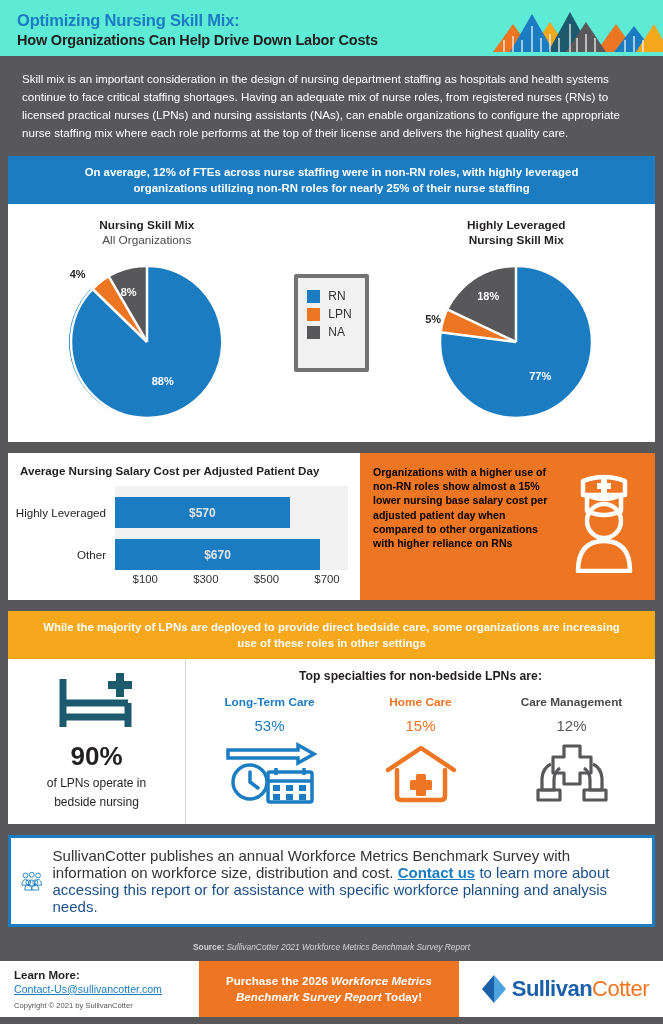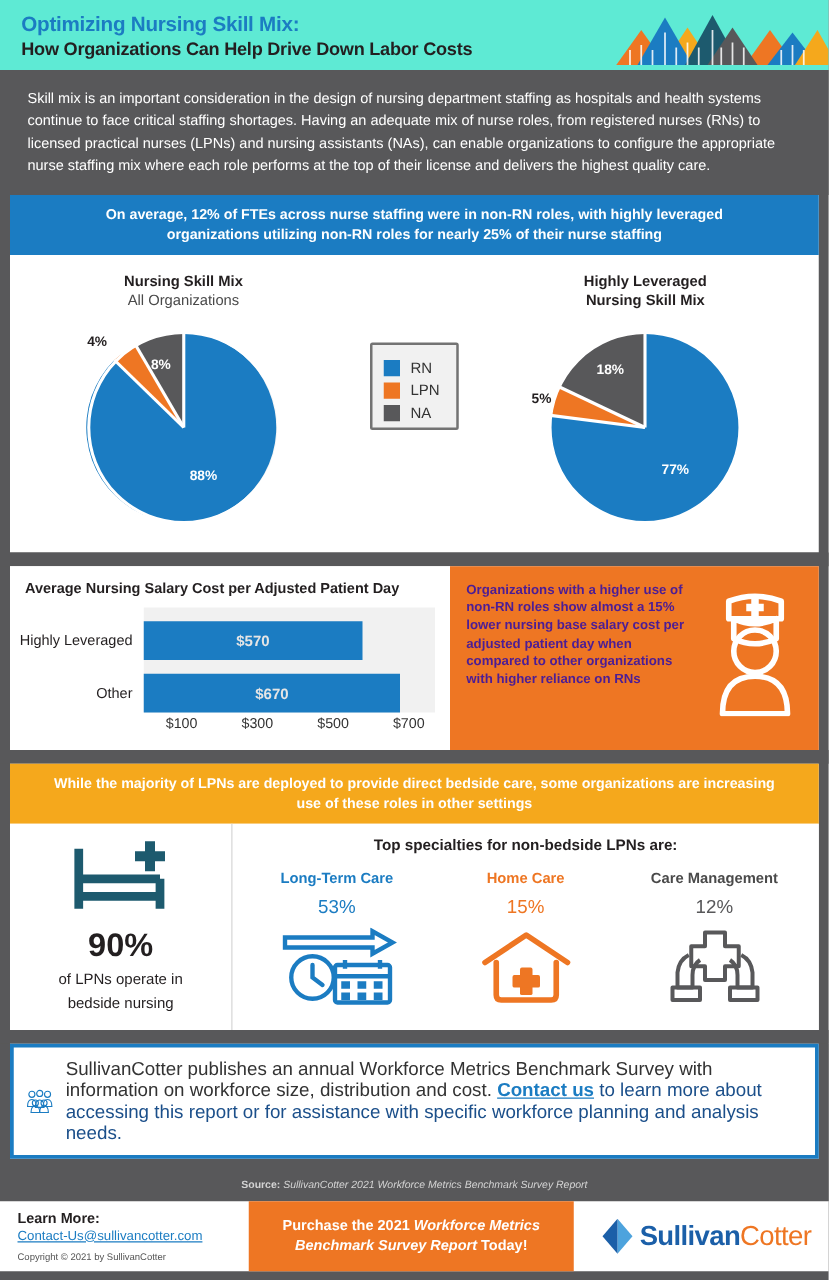--- a/index.html
+++ b/index.html
@@ -40,22 +40,22 @@
   .gap { height:11px; background:#58585a; }
 
   
   .pies { display:flex; align-items:flex-start; padding: 14px 0 20px 0; }
   .pie-col { flex:1; display:flex; flex-direction:column; align-items:center; }
   .pie-title-b { font-size:11.8px; font-weight:bold; color:#231f20; line-height:15px; text-align:center;}
   .pie-title-r { font-size:11.8px; font-weight:normal; color:#4a4a4a; line-height:15px; text-align:center;}
   .pie-wrap { position:relative; margin-top:14px; }
   .pie-label { position:absolute; font-size:11px; font-weight:bold; }
   .legend {
-    background:#f1f1f1; border:2px solid #737373; border-radius:2px;
-    padding:7px 13px 1px 9px; margin-top:56px;
+    background:#f1f1f1; border:4px solid #737373; border-radius:2px;
+    padding:7px 13px 25px 9px; margin-top:56px;
   }
   .legend-row { display:flex; align-items:center; margin:4px 0; }
   .swatch { width:13px; height:13px; margin-right:8px; display:inline-block; }
   .legend-lbl { font-size:12px; color:#333; }
 
   
   .salary { display:flex; }
   .salary-left { width:352px; background:#fff; padding:11px 12px 9px 12px; }
   .salary-title { font-size:11.6px; font-weight:bold; color:#231f20; margin-bottom:9px; }
   .barchart { position:relative; }
@@ -64,21 +64,21 @@
   .barrow + .barrow { margin-top:11px; }
   .cat-lbl {
     position:absolute; right:100%; margin-right:9px; white-space:nowrap;
     font-size:11.6px; color:#231f20;
   }
   .bar { background:#1b7cc2; height:31px; display:flex; align-items:center; justify-content:center; }
   .bar span { color:#e5e5e5; font-weight:bold; font-size:12px; }
   .axis { margin-left:95px; display:flex; position:relative; height:18px; margin-top:3px; }
   .axis span { position:absolute; font-size:11.4px; color:#333; transform:translateX(-50%); }
   .salary-right {
-    flex:1; background:#ee7623; color:#4c1d95; padding:12px 10px 10px 13px;
+    flex:1; background:#ee7623; color:#000000; padding:12px 10px 10px 13px;
     position:relative; display:flex;
   }
   .salary-right p { font-size:10.6px; font-weight:bold; line-height:14.2px; width:178px; }
   .nurse-icon { position:absolute; right:16px; top:16px; }
 
   
   .lpn-body { display:flex; background:#fff; }
   .lpn-left {
     width:178px; display:flex; flex-direction:column; align-items:center;
     justify-content:center; padding:12px 6px 14px 6px; border-right:1px solid #d8d8d8;
@@ -396,21 +396,21 @@
     </div>
   </div>
 
   <div class="footer">
     <div class="learn">
       <div class="lm">Learn More:</div>
       <a href="#" class="em">Contact-Us@sullivancotter.com</a>
       <span class="cp">Copyright © 2021 by SullivanCotter</span>
     </div>
     <div class="cta">
-      <span>Purchase the 2021 </span><i>Workforce Metrics</i><br>
+      <span>Purchase the 2026 </span><i>Workforce Metrics</i><br>
       <i>Benchmark Survey Report</i><span> Today!</span>
     </div>
     <div class="brandlogo">
       <svg width="28" height="32" viewBox="0 0 28 32" style="margin-right:4px;">
         <path d="M14 2 L26 16 L14 30 Z" fill="#4da3dd"></path>
         <path d="M14 2 L2 16 L14 30 Z" fill="#1b5fa8"></path>
       </svg>
       <span class="t1">Sullivan</span>
         <span class="t2">Cotter</span>
     </div>

